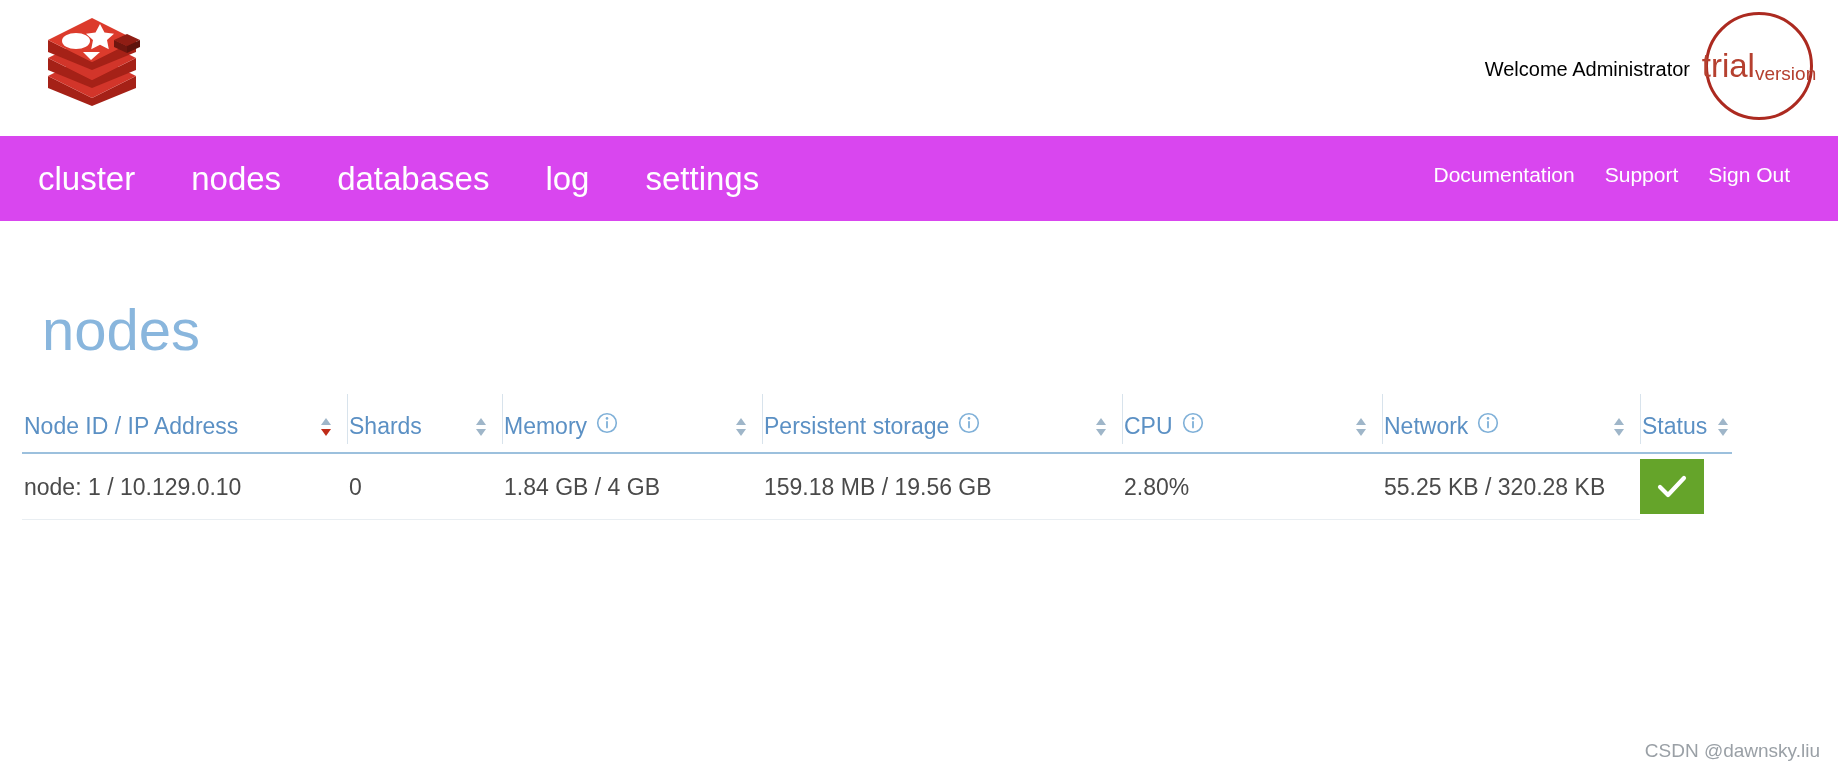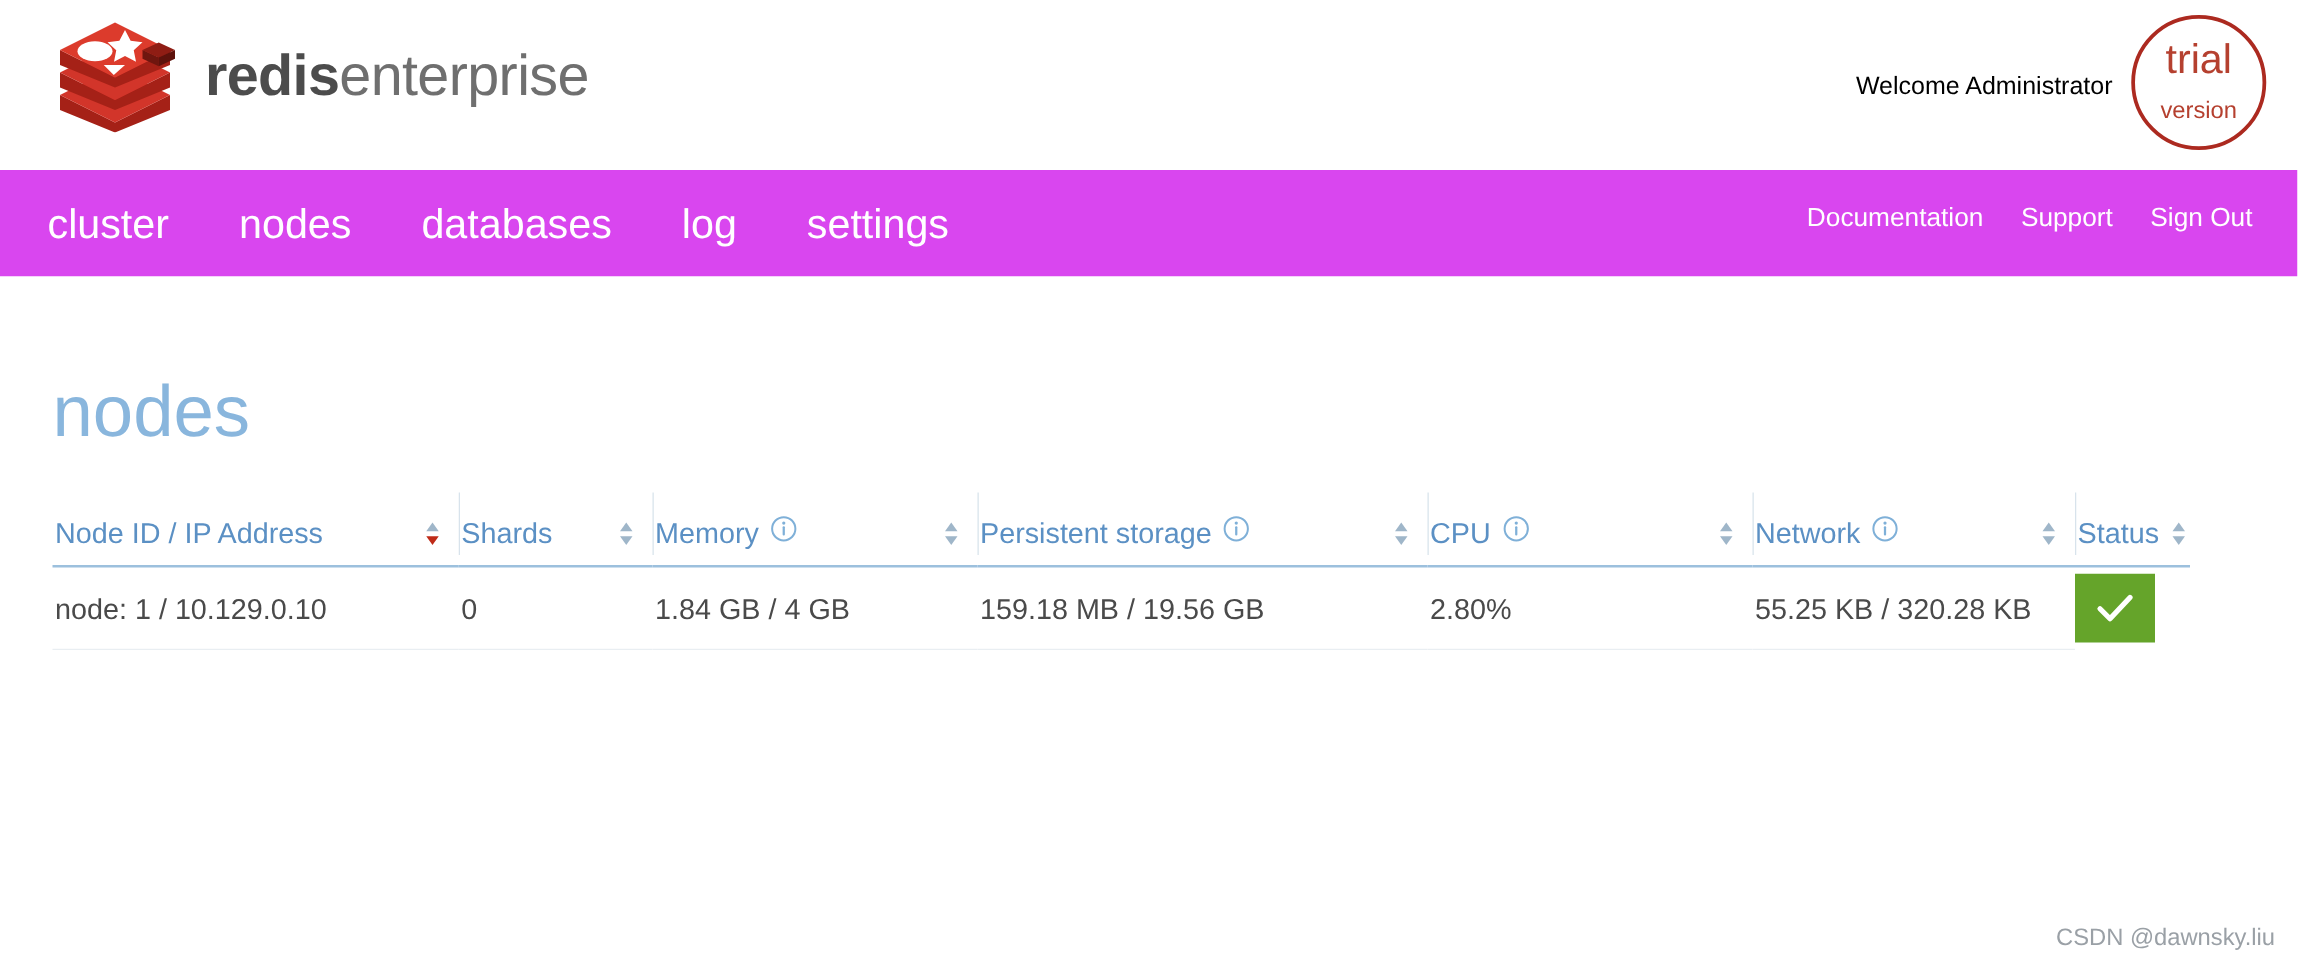--- a/index.html
+++ b/index.html
@@ -29,57 +29,57 @@
   .brand-text .b2 { font-weight:300; color:#6f6f6f; }
 
   .welcome {
     position:absolute; right:148px; top:58px;
     font-size:20px; color:#000000; white-space:nowrap;
   }
   .trial-badge {
     position:absolute; right:25px; top:12px;
     width:108px; height:108px; border-radius:50%;
     border:3px solid #ac2a20;
-    display:flex; flex-direction:column; align-items:center; justify-content:center;
+    display:flex; flex-direction:row; align-items:center; justify-content:center;
     color:#b5402f;
   }
   .trial-badge .t1 { font-size:33px; font-weight:300; line-height:0.95; letter-spacing:0px; }
   .trial-badge .t2 { font-size:19px; font-weight:300; line-height:1.2; margin-top:16px;}
 
   
   .navbar {
     position:absolute; left:0; top:136px; width:1838px; height:85px;
     background:#d946ef;
   }
   .nav-left {
     position:absolute; left:38px; top:0; height:85px;
     display:flex; align-items:center; gap:0px;
   }
   .nav-left a {
     color:#ffffff; font-size:33px; font-weight:300; text-decoration:none;
     padding:0 28px; line-height:1; letter-spacing:0px; white-space:nowrap;
   }
   .nav-left a:first-child { padding-left:0; }
   .nav-right {
-    position:absolute; right:36px; top:0; height:78px;
+    position:absolute; right:48px; top:0; height:78px;
     display:flex; align-items:center; gap:30px;margin-left:28px;
   }
   .nav-right a {
     color:#ffffff; font-size:21px; text-decoration:none; white-space:nowrap;
   }
 
   
   .content { position:absolute; left:0; top:221px; width:1838px; }
   .page-title {
     margin:80px 0 0 42px;
     font-size:58px; font-weight:300; color:#89b6dd; line-height:1;
     letter-spacing:0px;
   }
 
-  .table-wrap { margin:53px 42px 0 42px; width:1710px; }
+  .table-wrap { margin:53px 42px 0 22px; width:1710px; }
   table { width:100%; border-collapse:collapse; table-layout:fixed; }
 
   thead th {
     text-align:left; vertical-align:bottom;
     font-size:23px; font-weight:normal; color:#5b90c4;
     padding:0 0 12px 0;
     border-bottom:2px solid #9cc0dd;
     position:relative;
   }
   thead th .thinner {
@@ -135,23 +135,20 @@
           <path d="M10 26 L54 48 L98 26 L98 38 L54 56 L10 38 Z" fill="#a52117"></path>
           <path d="M10 26 L54 4 L98 26 L54 48 Z" fill="#dc3b2c"></path>
 
           <ellipse cx="38" cy="27" rx="14" ry="8" fill="#ffffff"></ellipse>
           <path d="M62 10 l4.5 8.5 9.5 1.3 -7 6.3 1.8 9.2 -8.8 -4.6 -8.8 4.6 1.8 -9.2 -7 -6.3 9.5 -1.3 Z" fill="#ffffff"></path>
           <path d="M45 38 l17 0 -9 8 Z" fill="#ffffff"></path>
           <path d="M76 26 l13 -6 13 6 -13 6 Z" fill="#8f1d14"></path>
           <path d="M76 26 l13 6 0 7 -13 -6 Z" fill="#6f160f"></path>
           <path d="M89 32 l13 -6 0 7 -13 6 Z" fill="#5e120c"></path>
         </svg>
-      </span>
-      <span class="brand-text">
-        <span class="b1">redis</span><span class="b2">enterprise</span>
       </span>
     </div>
 
     <div class="welcome">Welcome Administrator</div>
 
     <div class="trial-badge">
       <span class="t1">trial</span>
       <span class="t2">version</span>
     </div>
   </div>

